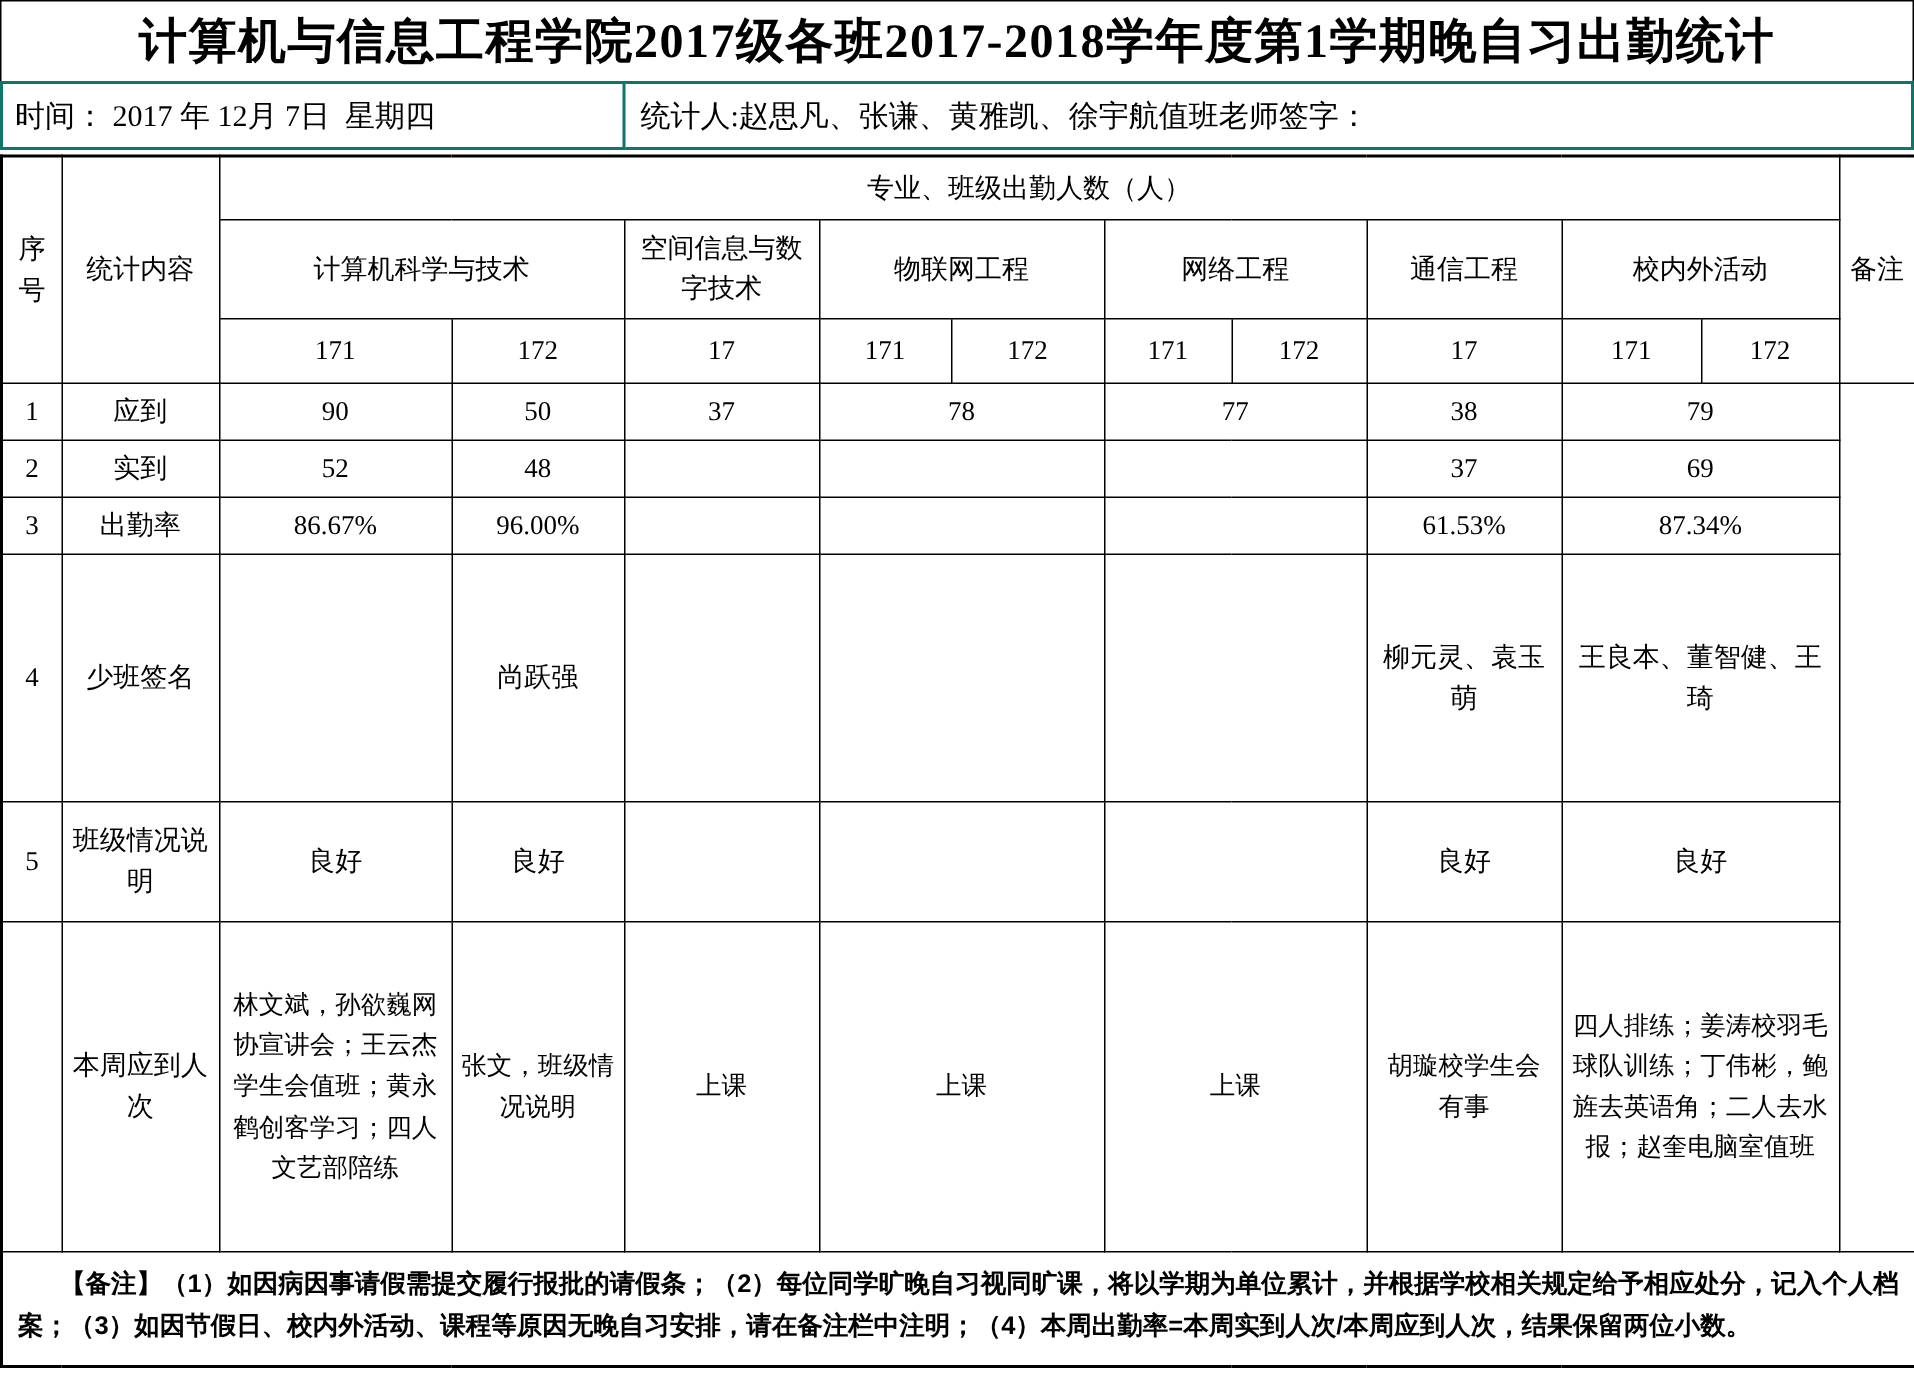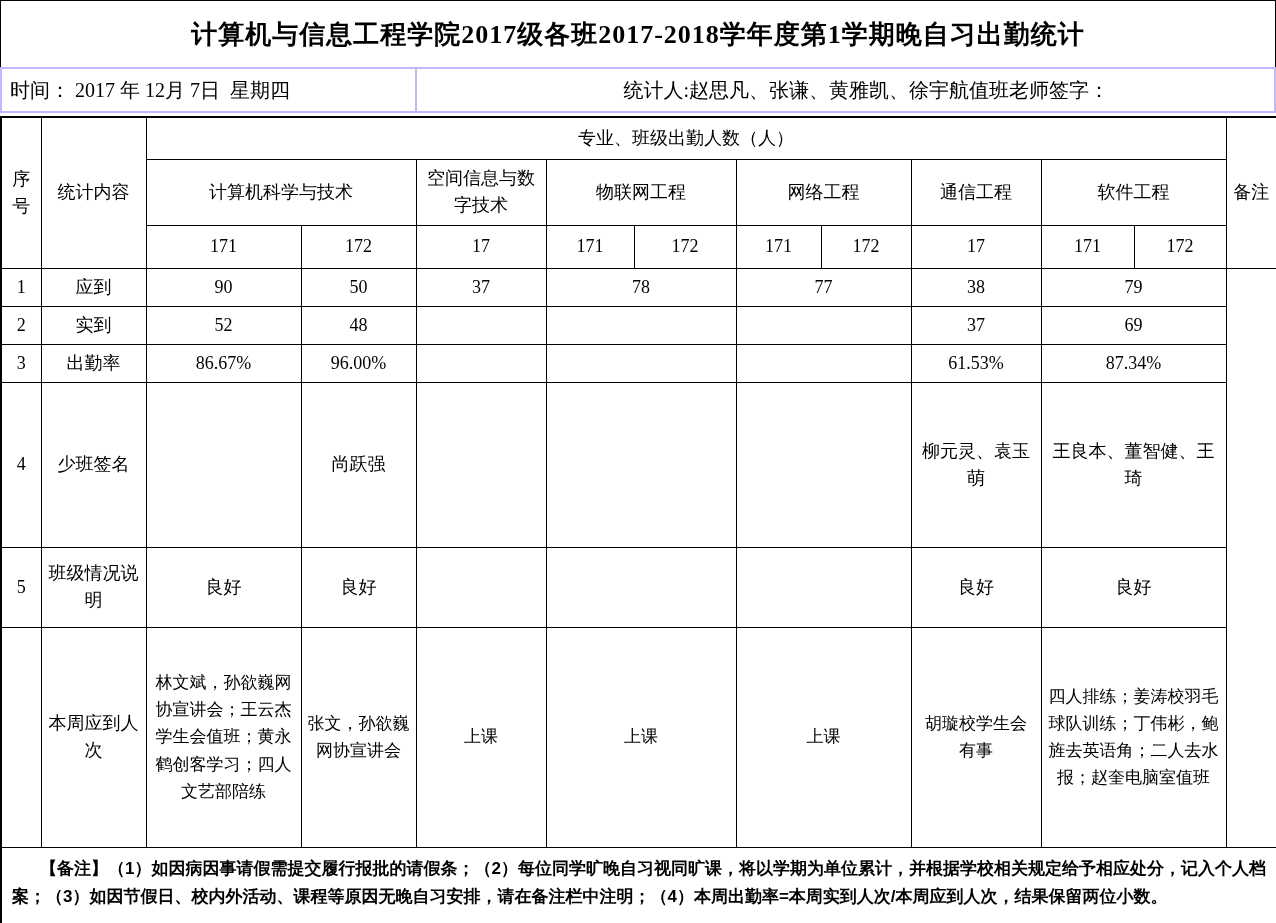--- a/index.html
+++ b/index.html
@@ -5,33 +5,33 @@
   * { margin: 0; padding: 0; box-sizing: border-box; }
   html, body { background: #ffffff; }
   body {
     width: 1276px;
     font-family: "Liberation Serif", "DejaVu Serif", serif;
     color: #000;
   }
   .sheet { width: 1276px; height: 923px; background: #fff; overflow: hidden; }
 
   .title-cell {
-    height: 68px;
+    height: 55px;
     border: 1px solid #000;
     display: flex; align-items: center; justify-content: center;
-    font-size: 26px; font-weight: bold; letter-spacing: 1px;
+    font-size: 32px; font-weight: bold; letter-spacing: 1px;
   }
 
   .info-table {
     width: 1276px; height: 46px; margin-top: -1px;
     border-collapse: collapse; table-layout: fixed;
   }
-  .info-table td { border: 2px solid #c4b5fd; font-size: 20px; vertical-align: middle; }
+  .info-table td { border: 2px solid #0f766e; font-size: 20px; vertical-align: middle; }
   .info-time { width: 415px; padding-left: 8px; white-space: pre; }
-  .info-rest .wrap { display: flex; align-items: center; justify-content: flex-end; padding-left: 10px; padding-right: 165px; }
+  .info-rest .wrap { display: flex; align-items: center; justify-content: flex-start; padding-left: 10px; padding-right: 165px; }
 
   .main-table {
     width: 1276px; margin-top: 3px;
     border-collapse: collapse; table-layout: fixed;
     border: 2px solid #000;
   }
   .main-table td {
     border: 1px solid #000;
     text-align: center; vertical-align: middle;
     font-size: 18px; line-height: 1.5;
@@ -103,21 +103,21 @@
       <td rowspan="3">统计内容</td>
       <td colspan="10">专业、班级出勤人数（人）</td>
       <td rowspan="3">备注</td>
     </tr>
     <tr class="h2">
       <td colspan="2">计算机科学与技术</td>
       <td>空间信息与数字技术</td>
       <td colspan="2">物联网工程</td>
       <td colspan="2">网络工程</td>
       <td>通信工程</td>
-      <td colspan="2">软件工程</td>
+      <td colspan="2">校内外活动</td>
     </tr>
     <tr class="h3">
       <td>171</td>
       <td>172</td>
       <td>17</td>
       <td>171</td>
       <td>172</td>
       <td>171</td>
       <td>172</td>
       <td>17</td>
@@ -178,21 +178,21 @@
       <td></td>
       <td colspan="2"></td>
       <td colspan="2"></td>
       <td>良好</td>
       <td colspan="2">良好</td>
     </tr>
     <tr class="r6">
       <td></td>
       <td>本周应到人次</td>
       <td class="longtext">林文斌，孙欲巍网协宣讲会；王云杰学生会值班；黄永鹤创客学习；四人文艺部陪练</td>
-      <td class="longtext">张文，孙欲巍网协宣讲会</td>
+      <td class="longtext">张文，班级情况说明</td>
       <td class="longtext">上课</td>
       <td colspan="2" class="longtext">上课</td>
       <td colspan="2" class="longtext">上课</td>
       <td class="longtext">胡璇校学生会有事</td>
       <td colspan="2" class="longtext">四人排练；姜涛校羽毛球队训练；丁伟彬，鲍旌去英语角；二人去水报；赵奎电脑室值班</td>
     </tr>
 
     <tr class="note-row">
       <td colspan="13" class="note-cell">【备注】（1）如因病因事请假需提交履行报批的请假条；（2）每位同学旷晚自习视同旷课，将以学期为单位累计，并根据学校相关规定给予相应处分，记入个人档案；（3）如因节假日、校内外活动、课程等原因无晚自习安排，请在备注栏中注明；（4）本周出勤率=本周实到人次/本周应到人次，结果保留两位小数。</td>
     </tr>

